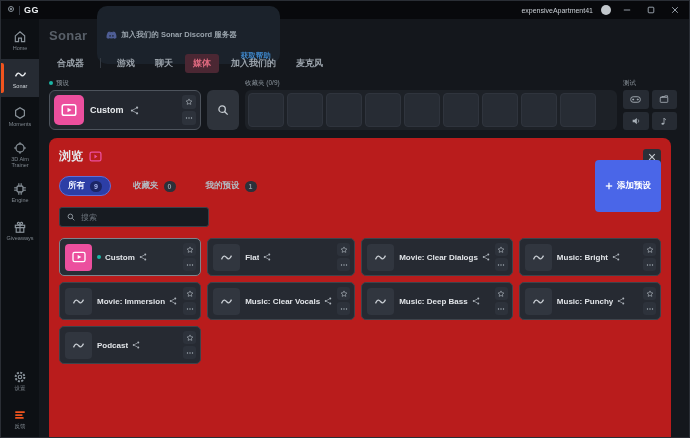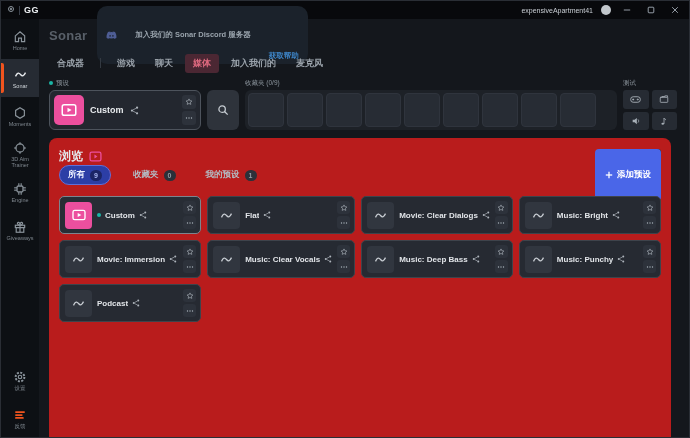--- a/index.html
+++ b/index.html
@@ -30,21 +30,21 @@
   .side-item.active .lbl { color:#cfd4d9; }
   .side-item.active::before { content:""; position:absolute; left:0; top:4px; bottom:4px; width:3px; background:#f0541e; border-radius:0 2px 2px 0; }
   .side-spacer { flex:1; }
   .side-item.feedback svg { color:#f0541e; }
 
   
   .main { flex:1; background:#14171c; padding:6px 18px 0 10px; display:flex; flex-direction:column; min-width:0; }
 
   .hdr { display:flex; align-items:center; gap:10px; height:20px; }
   .hdr-title { font-size:13px; font-weight:bold; color:#596069; letter-spacing:.3px; }
-  .discord-pill { display:flex; align-items:center; gap:18px; background:#1b222b; border-radius:10px; padding:3px 9px; }
+  .discord-pill { display:flex; align-items:center; gap:4px; background:#1b222b; border-radius:10px; padding:3px 9px; }
   .discord-pill svg { display:block; }
   .discord-text { font-size:7.5px; font-weight:bold; color:#9aa4ad; }
   .discord-link { font-size:7.5px; font-weight:bold; color:#3d84c6; cursor:pointer;margin-top:42px; }
 
   .tabrow { display:flex; align-items:center; gap:4px; margin-top:9px; height:18px; }
   .tab { font-size:9px; font-weight:bold; color:#99a1a9; padding:3px 8px; border-radius:3px; cursor:pointer; white-space:nowrap; }
   .tab.active { background:#4b2733; color:#e06a80; }
   .tab-div { width:1px; height:10px; background:#333941; margin:0 4px; }
   .promo { margin-left:auto; display:flex; align-items:center; gap:5px; padding:3px 5px 3px 8px; border-radius:10px; background:linear-gradient(90deg,#23272e 0%,#3a2230 55%,#6e2433 100%); cursor:pointer; }
   .promo svg { display:block; color:#a58a92; }
@@ -67,21 +67,21 @@
   .test-grid { width:54px; height:40px; display:grid; grid-template-columns:1fr 1fr; grid-template-rows:1fr 1fr; gap:3px; }
   .test-btn { background:#262b33; border-radius:3px; display:flex; align-items:center; justify-content:center; color:#a7afb7; cursor:pointer; }
 
   
   .browse { flex:1; margin-top:8px; background:#b91c1c; border-radius:8px 8px 0 0; padding:10px 10px 0 10px; display:flex; flex-direction:column; min-height:0; }
   .browse-hdr { display:flex; align-items:center; gap:6px; }
   .browse-title { font-size:12px; font-weight:bold; color:#e4e7ea; }
   .browse-icon { color:#ec4f9e; display:flex; }
   .browse-close { margin-left:auto; width:18px; height:16px; background:#2b3039; border-radius:3px; display:flex; align-items:center; justify-content:center; color:#c6ccd2; cursor:pointer; }
 
-  .filters { display:flex; align-items:center; gap:14px; height:20px; }
+  .filters { display:flex; align-items:center; gap:14px; margin-top:11px; height:20px; }
   .filter { display:flex; align-items:center; gap:5px; font-size:8.5px; font-weight:bold; color:#b3bbc3; padding:3px 8px; border-radius:10px; cursor:pointer; }
   .filter .cnt { min-width:12px; height:11px; padding:0 3px; border-radius:6px; background:#2b3039; color:#949ca5; font-size:7px; display:flex; align-items:center; justify-content:center; }
   .filter.active { background:#2c3ea6; border:1px solid #5f6fd8; color:#eef1ff; }
   .filter.active .cnt { background:#1b2566; color:#aab8f2; }
   .add-btn { margin-left:auto; background:#4a66e8; border-radius:4px; padding:20px 10px; font-size:8.5px; font-weight:bold; color:#fff; display:flex; align-items:center; gap:4px; cursor:pointer; }
 
   .search-box { margin-top:11px; width:150px; height:20px; background:#171b21; border:1px solid #3a4049; border-radius:3px; display:flex; align-items:center; gap:5px; padding:0 6px; }
   .search-box svg { color:#8d959d; flex:0 0 auto; }
   .search-box input { background:transparent; border:none; outline:none; color:#c9ced4; font-size:8px; width:100%; font-family:inherit; }
   .search-box input::placeholder { color:#6b737c; }
@@ -383,20 +383,27 @@
           </span>
           <span class="add-btn">
             <svg width="8" height="8" viewBox="0 0 10 10" stroke="#fff" stroke-width="1.6">
                 <line x1="5" y1="1" x2="5" y2="9"></line>
                 <line x1="1" y1="5" x2="9" y2="5"></line>
               </svg>
             <span>添加预设</span>
           </span>
         </div>
 
+        <div class="search-box">
+          <svg width="10" height="10" viewBox="0 0 24 24" fill="none" stroke="currentColor" stroke-width="2.4">
+              <circle cx="10.5" cy="10.5" r="5.5"></circle>
+              <line x1="15" y1="15" x2="20" y2="20"></line>
+            </svg>
+          <input type="text" placeholder="搜索" style="">
+        </div>
 
         <div class="grid">
 
           <div class="gcard selected">
             <span class="gicon pink">
               <svg width="16" height="16" viewBox="0 0 24 24" fill="none" stroke="currentColor" stroke-width="2">
                   <rect x="3" y="5" width="18" height="14" rx="2.5"></rect>
                   <polygon points="10,9 15.5,12 10,15" fill="currentColor" stroke="none"></polygon>
                 </svg>
             </span>

